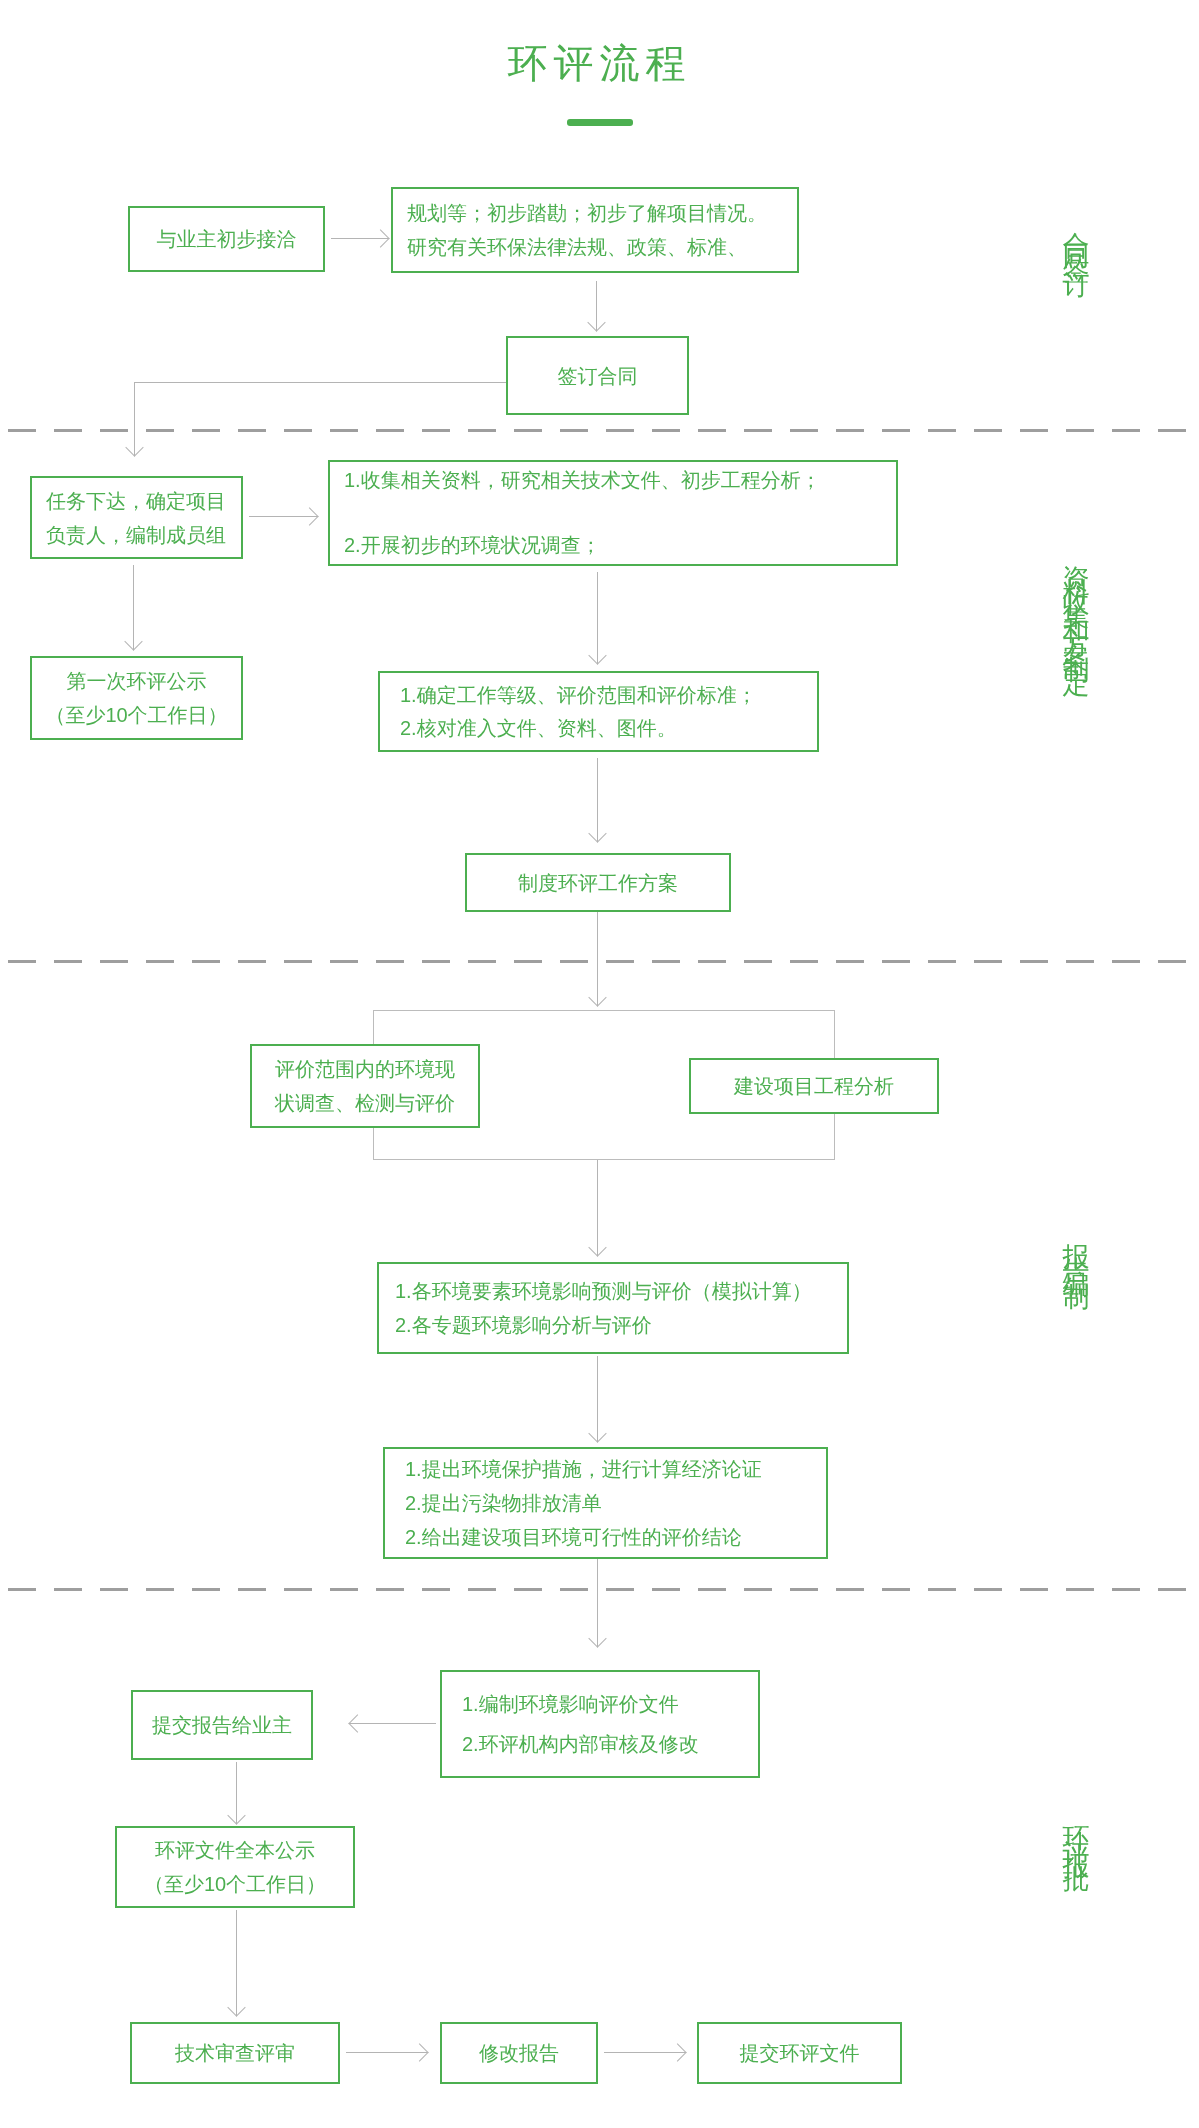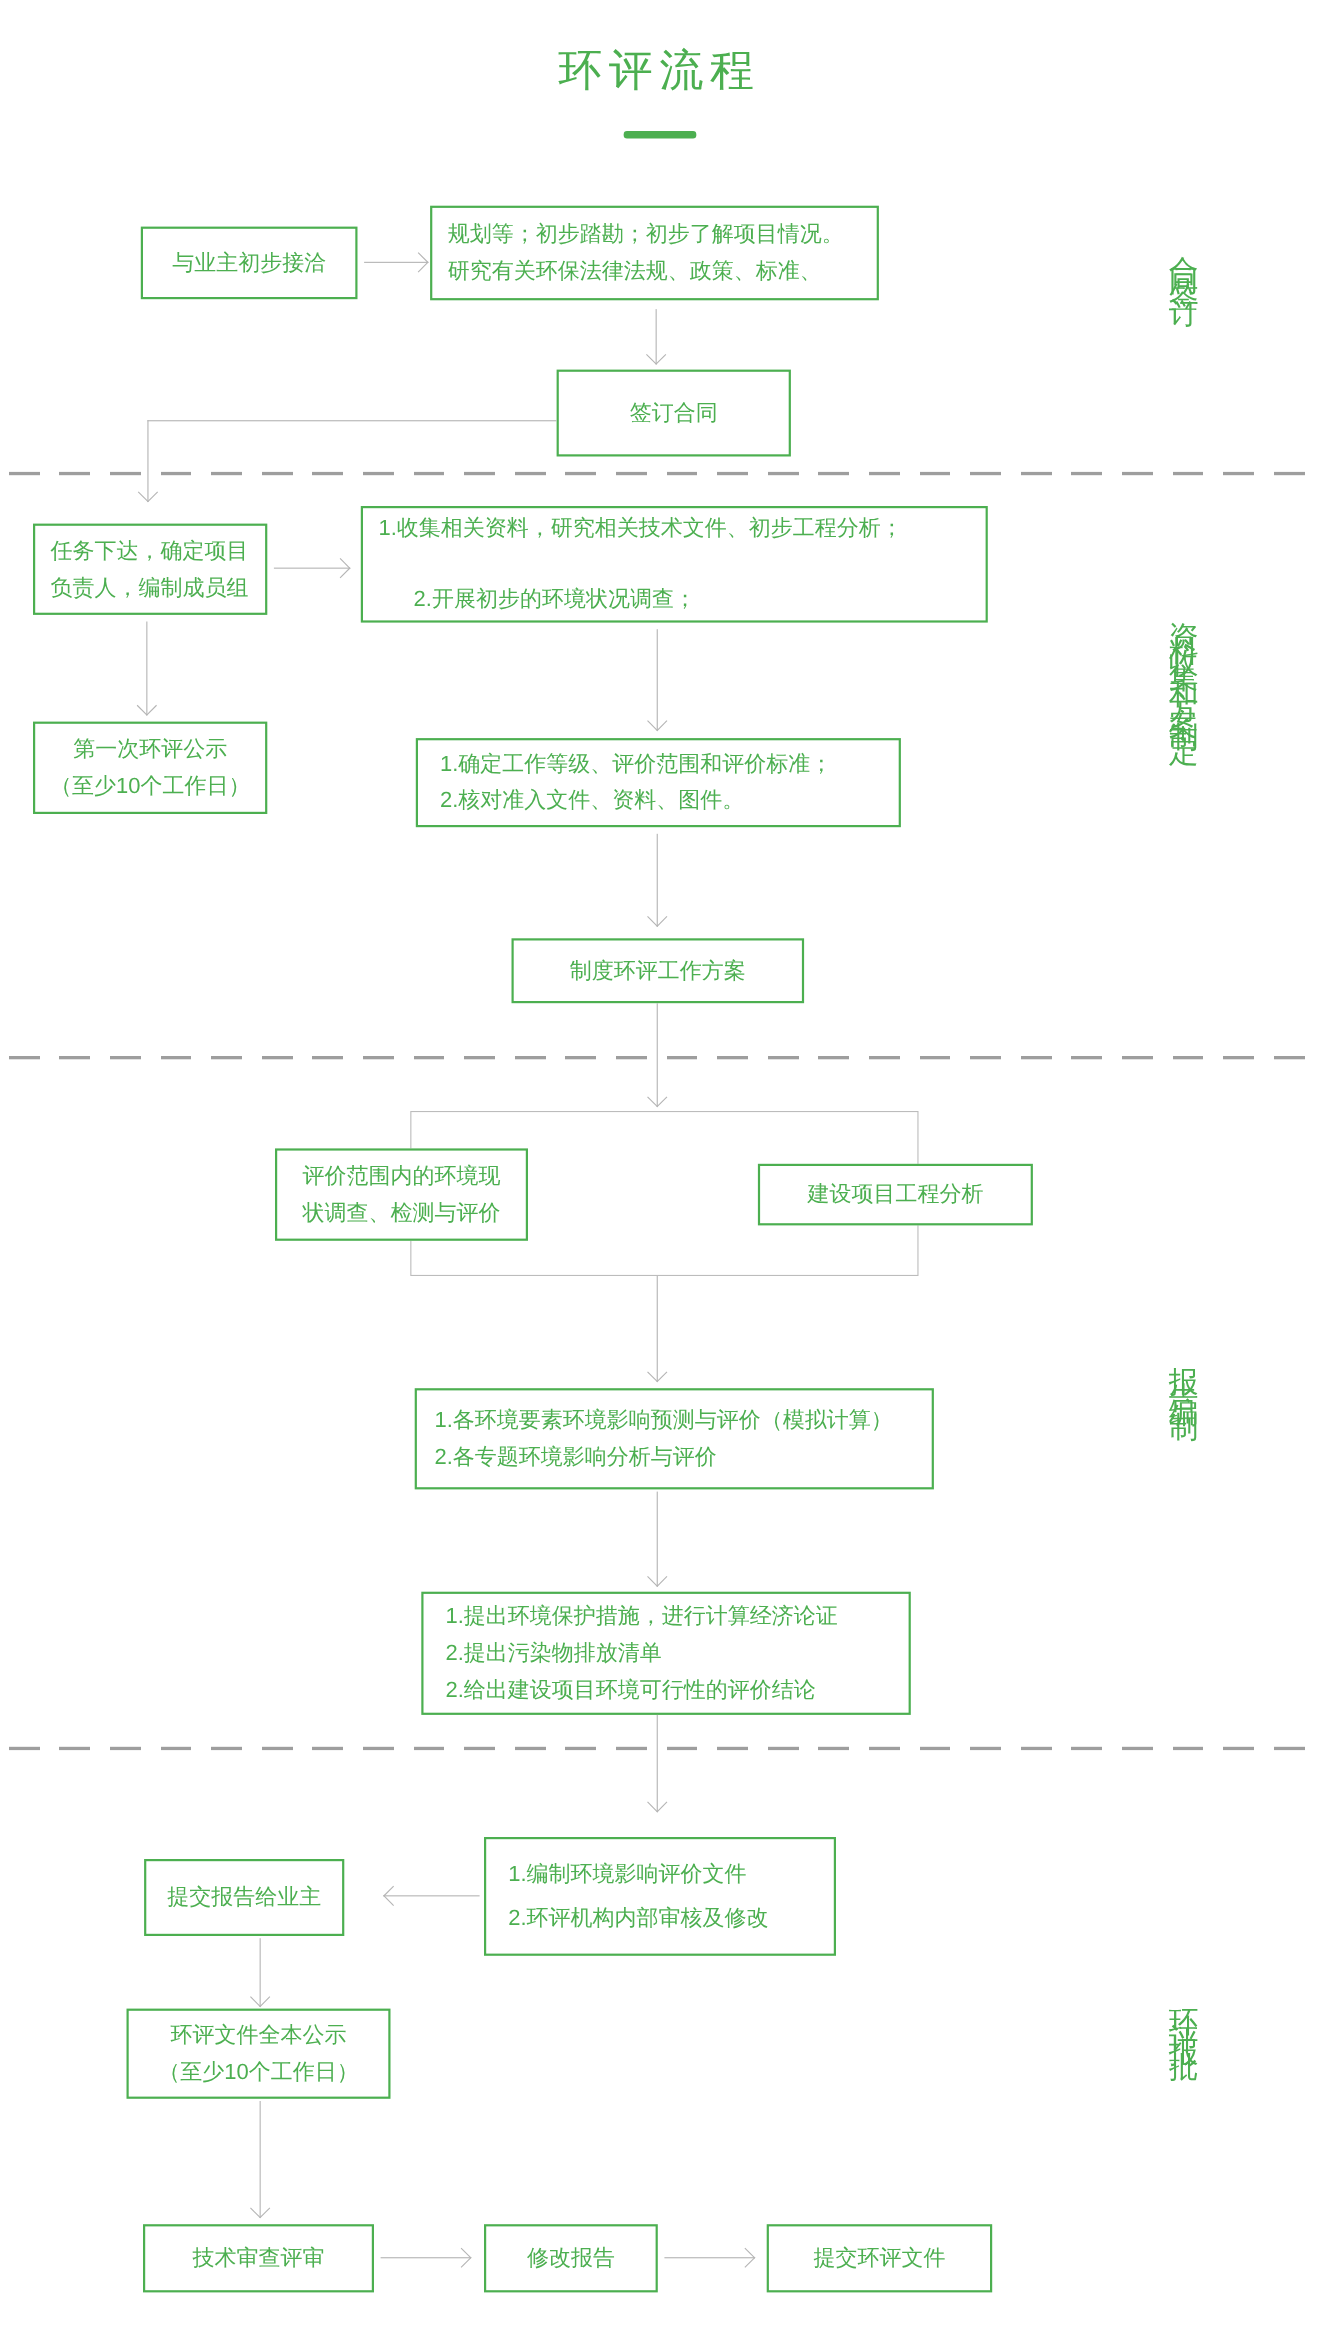--- a/index.html
+++ b/index.html
@@ -65,37 +65,37 @@
 
   <div class="ah right" style="left:331px;top:238px;width:58px;"></div>
 
   <div class="box left" style="left:391px;top:187px;width:408px;height:86px;padding:0 14px;">
     <div class="ln">规划等；初步踏勘；初步了解项目情况。</div>
     <div class="ln">研究有关环保法律法规、政策、标准、</div>
   </div>
 
   <div class="av head" style="left:596px;top:281px;height:50px;"></div>
 
-  <div class="box center" style="left:506px;top:336px;width:213px;height:79px;">
+  <div class="box center" style="left:506px;top:336px;width:183px;height:79px;">
     <div class="ln">签订合同</div>
   </div>
 
   <div class="ah" style="left:134px;top:382px;width:372px;"></div>
   <div class="av head" style="left:134px;top:382px;height:74px;"></div>
 
   <div class="box left" style="left:30px;top:476px;width:213px;height:83px;padding:0 14px;">
     <div class="ln">任务下达，确定项目</div>
     <div class="ln">负责人，编制成员组</div>
   </div>
 
   <div class="ah right" style="left:249px;top:516px;width:69px;"></div>
 
   <div class="box left" style="left:328px;top:460px;width:570px;height:106px;padding:0 14px;gap:32px;">
     <div class="ln" style="line-height:33px;">1.收集相关资料，研究相关技术文件、初步工程分析；</div>
-    <div class="ln" style="line-height:33px;margin-left:32px;">2.开展初步的环境状况调查；</div>
+    <div class="ln" style="line-height:33px;">2.开展初步的环境状况调查；</div>
   </div>
 
   <div class="av head" style="left:133px;top:565px;height:85px;"></div>
 
   <div class="box center" style="left:30px;top:656px;width:213px;height:84px;">
     <div class="ln">第一次环评公示</div>
     <div class="ln">（至少10个工作日）</div>
   </div>
 
   <div class="av head" style="left:597px;top:572px;height:92px;"></div>

